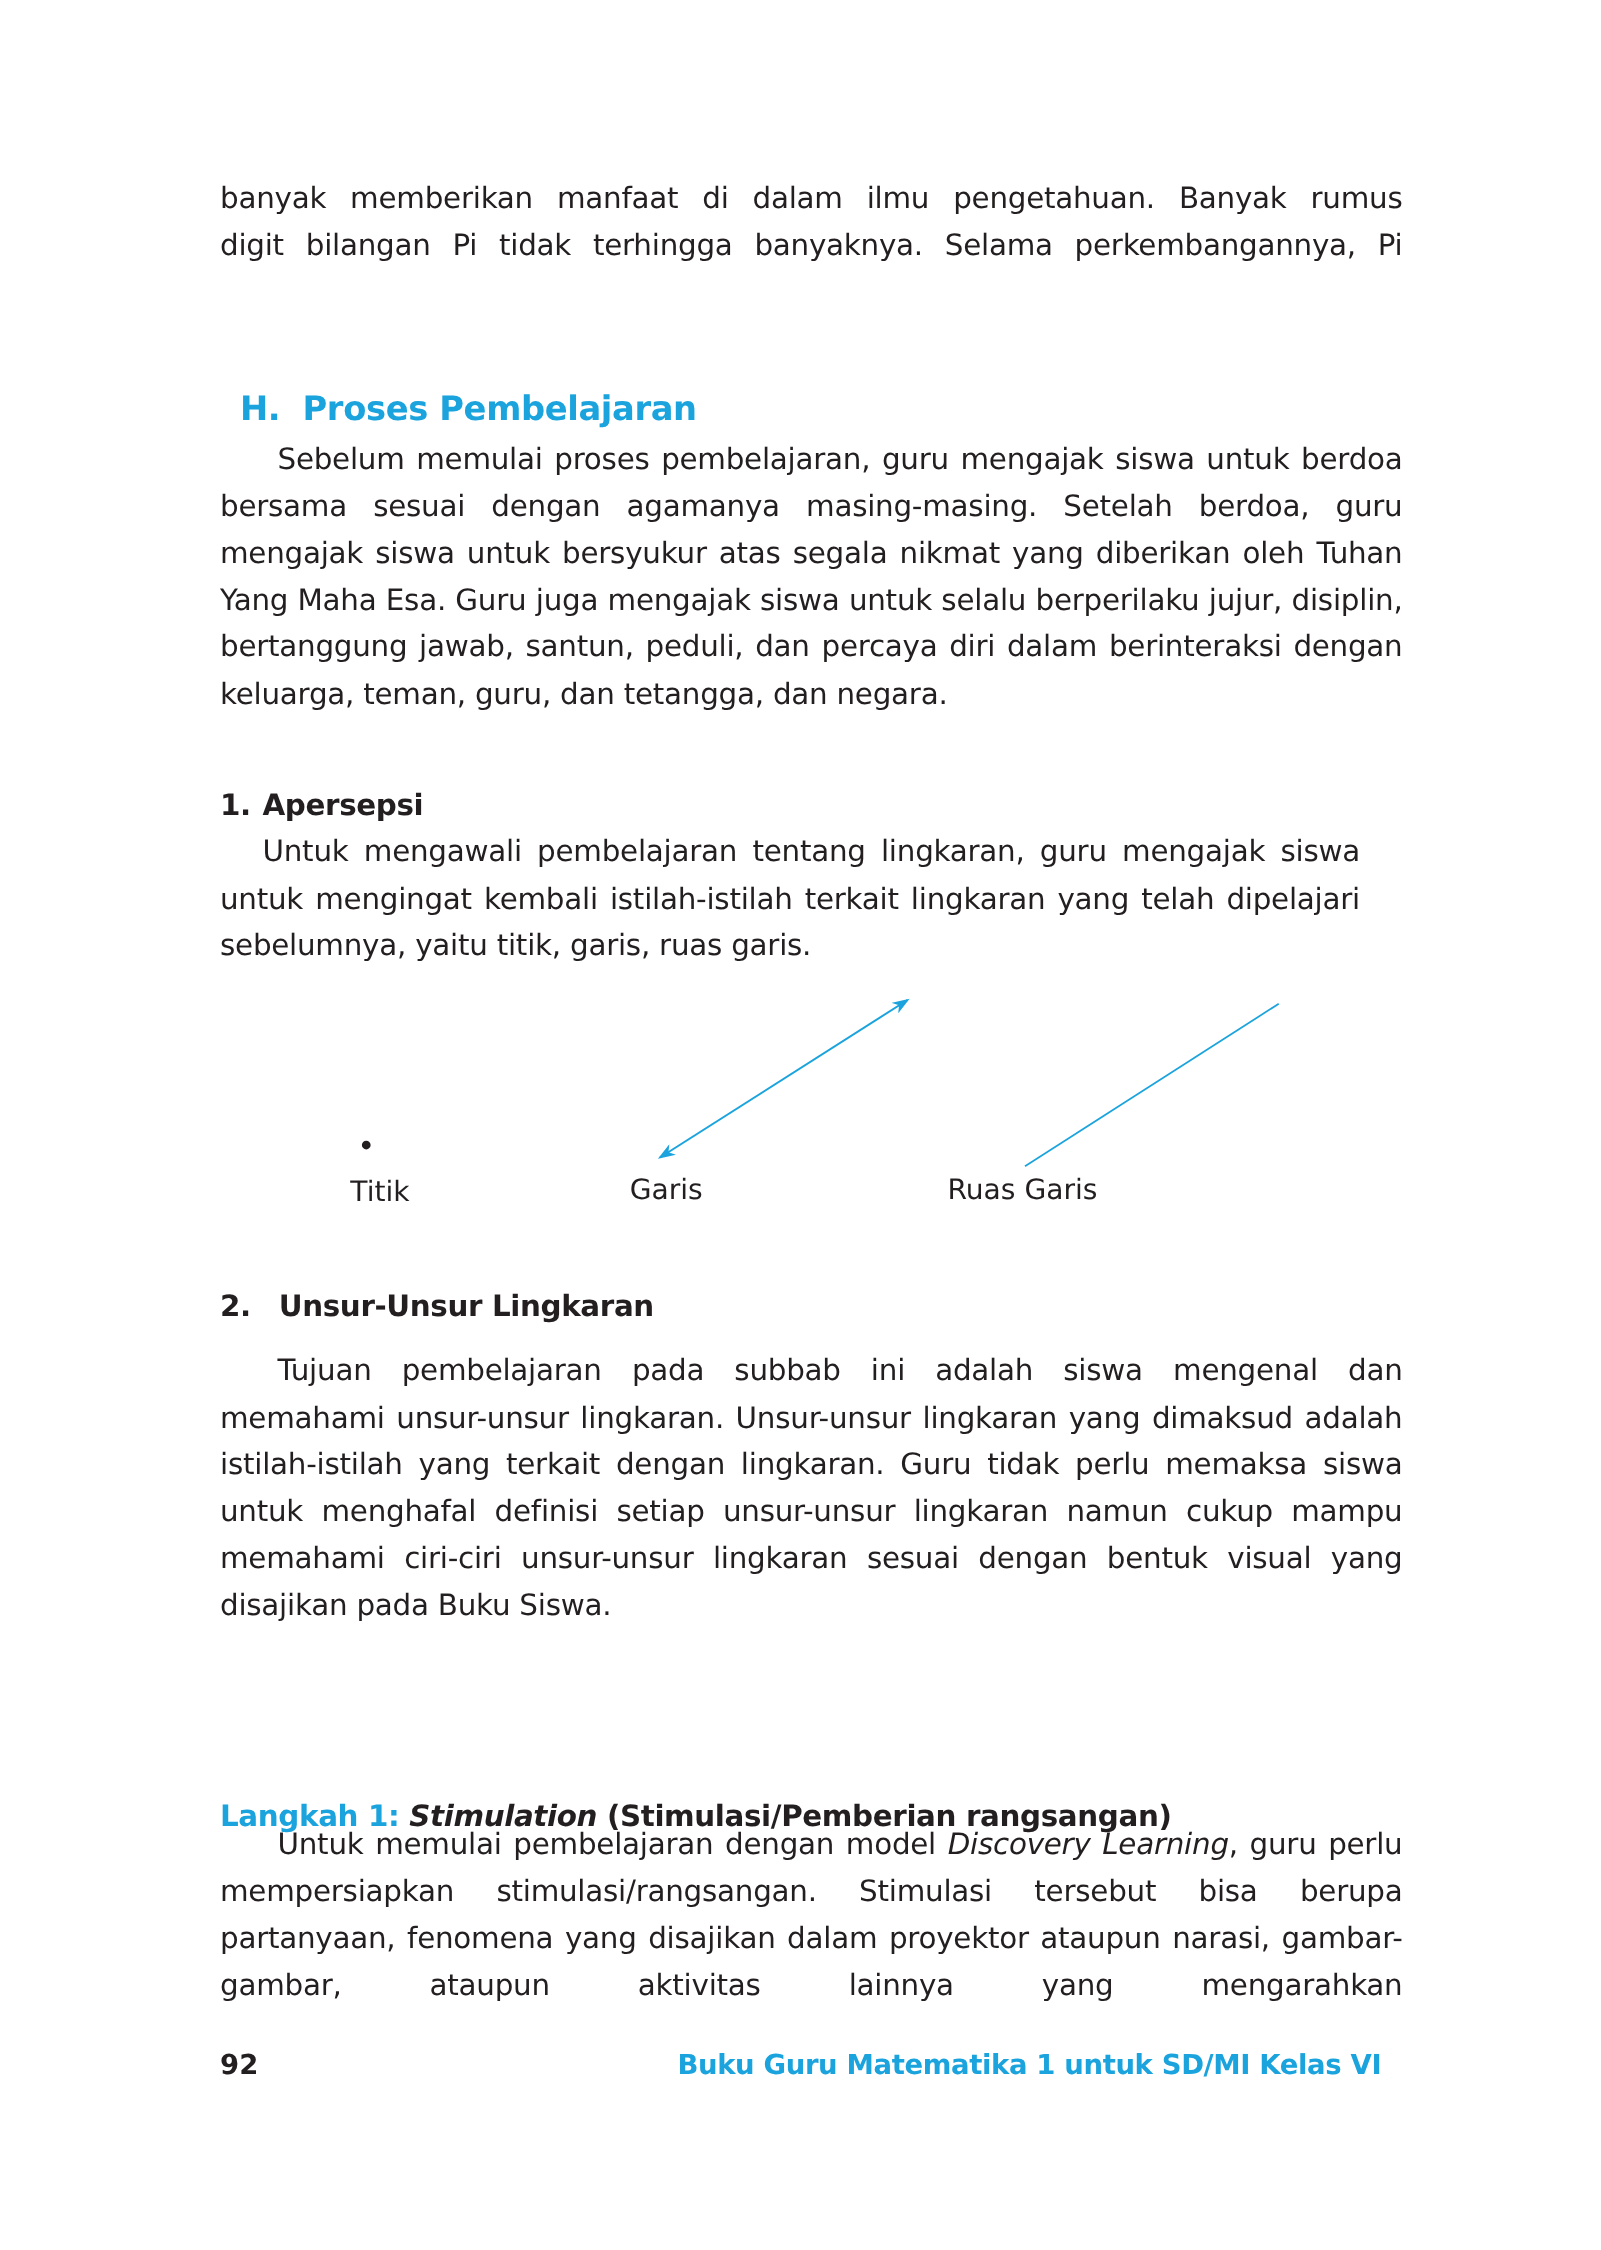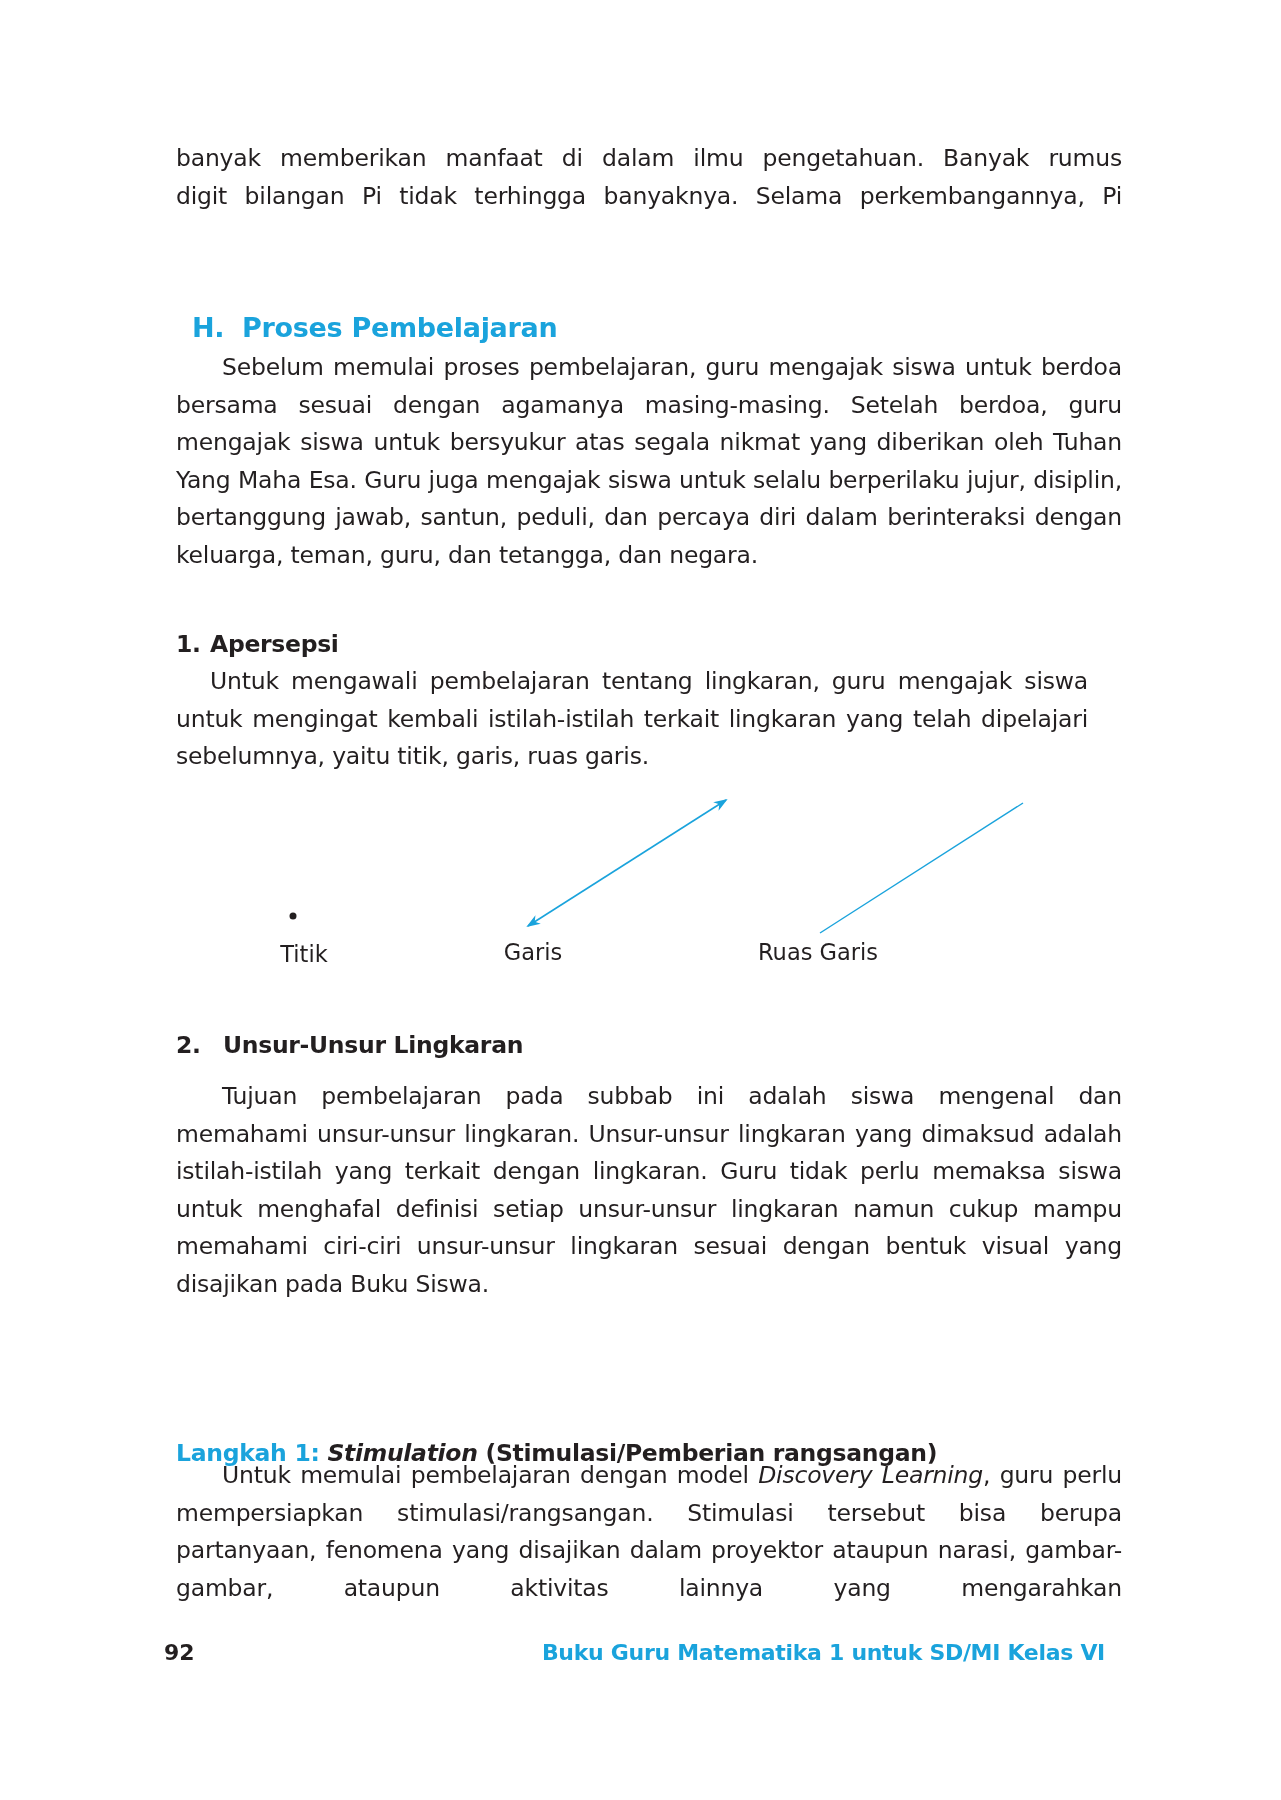--- a/index.html
+++ b/index.html
@@ -14,21 +14,21 @@
                letter-spacing: -0.3px; }
   .h-section .num { display: inline-block; width: 50px; }
   .h-sub { font-size: 23.5px; font-weight: bold; margin: 0; line-height: 37px; letter-spacing: -0.3px; }
   .h-sub .num { display: inline-block; width: 47px; }
   .h-sub.tight .num { width: 34px; }
   .blue { color: #1aa3dc; }
   .it { font-style: italic; }
   .diagram { position: absolute; left: 0; top: 780px; width: 1281px; height: 220px; }
   .diagram svg { position: absolute; left: 0; top: 0; }
   .dlabel { position: absolute; font-size: 22.5px; transform: translateX(-50%); white-space: nowrap; }
-  .footer-num { position: absolute; left: 164px; top: 1640px; font-size: 22px; font-weight: bold; text-align: center; }
+  .footer-num { position: absolute; left: 176px; top: 1640px; font-size: 22px; font-weight: bold; text-align: center; }
   .footer-title { position: absolute; right: 176px; top: 1640px; font-size: 22px; font-weight: bold;
                   color: #1aa3dc; letter-spacing: -0.3px; }
 </style>
 </head>
 <body>
 
 <div class="page">
 
   <div class="col" style="top:140px;">
     <p class="p" style="text-align:justify;text-align-last:justify;">banyak memberikan manfaat di dalam ilmu pengetahuan. Banyak rumus</p>

